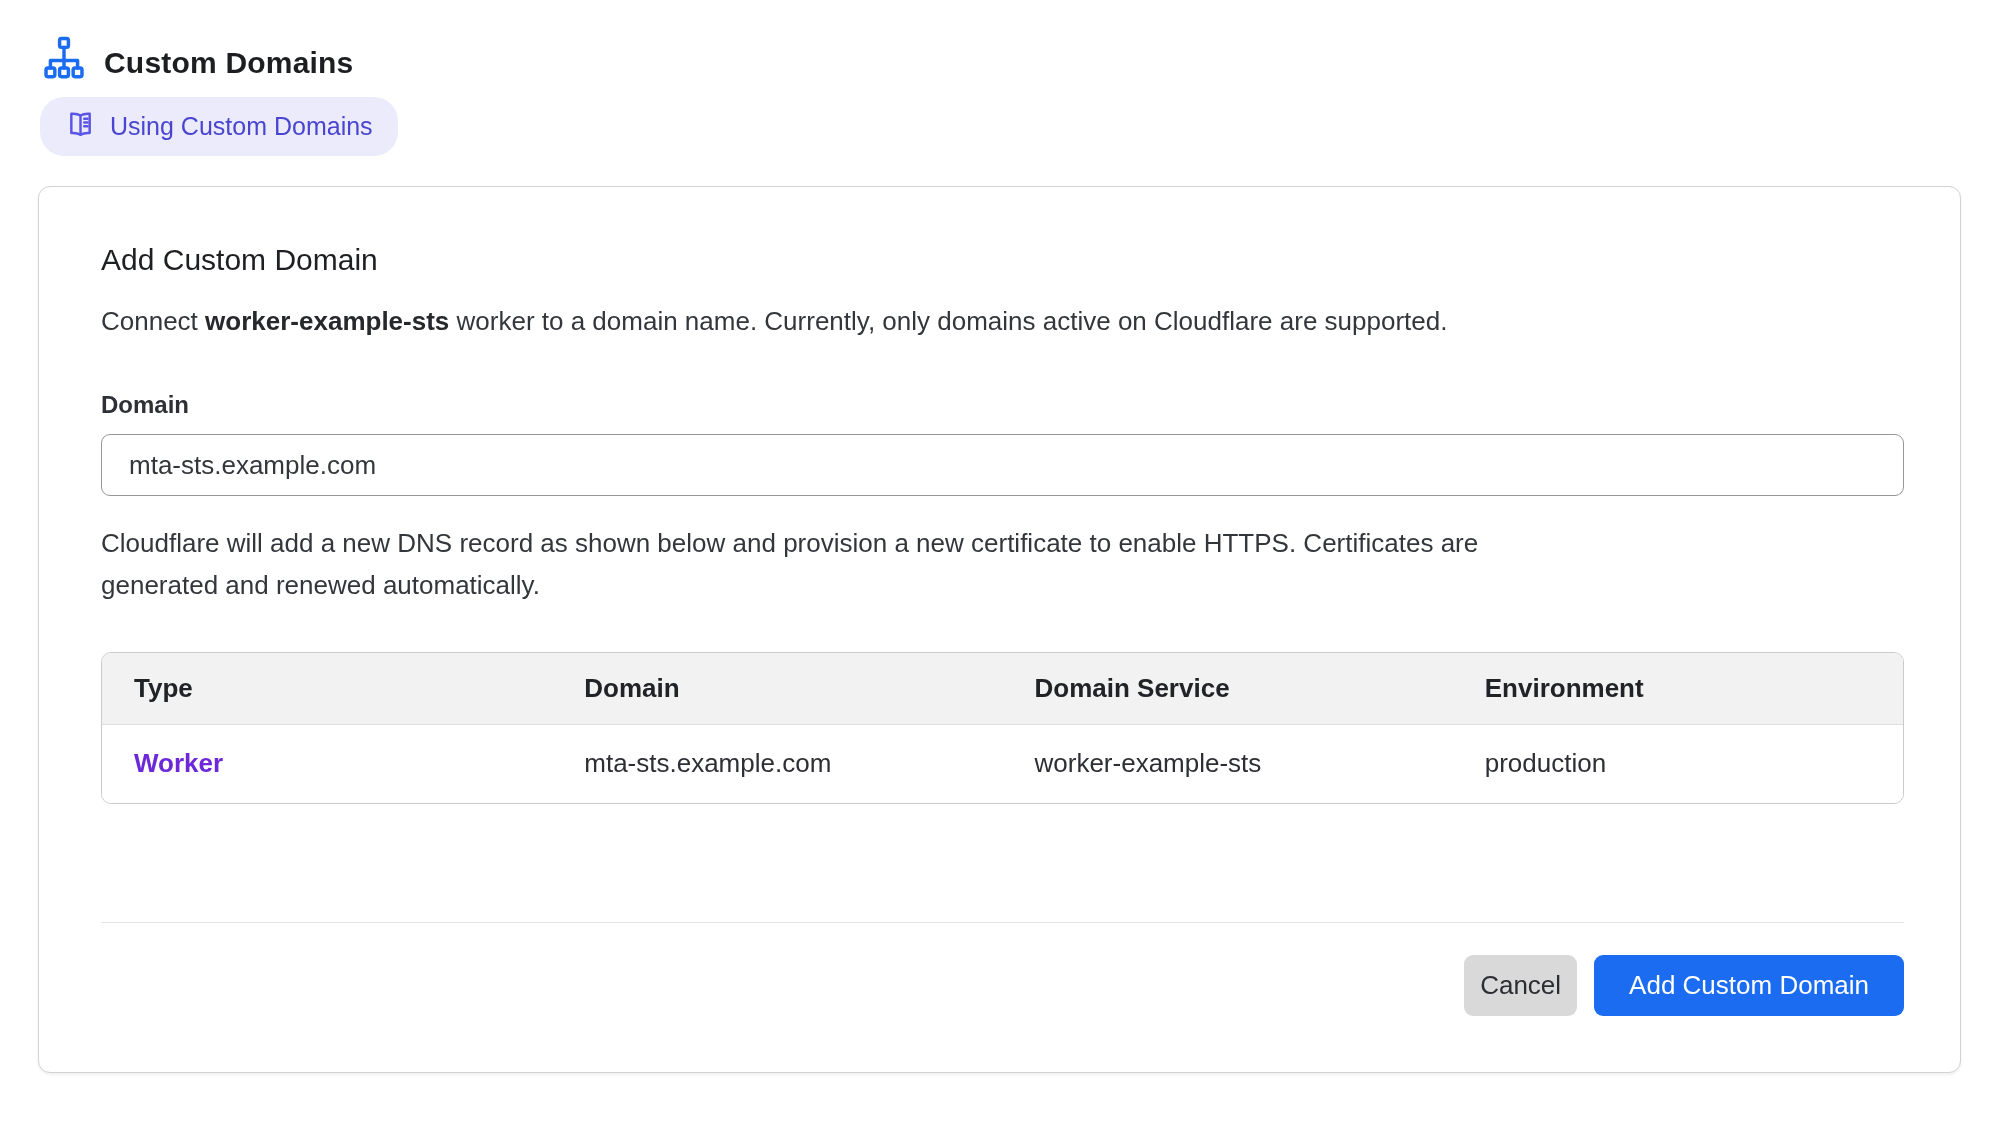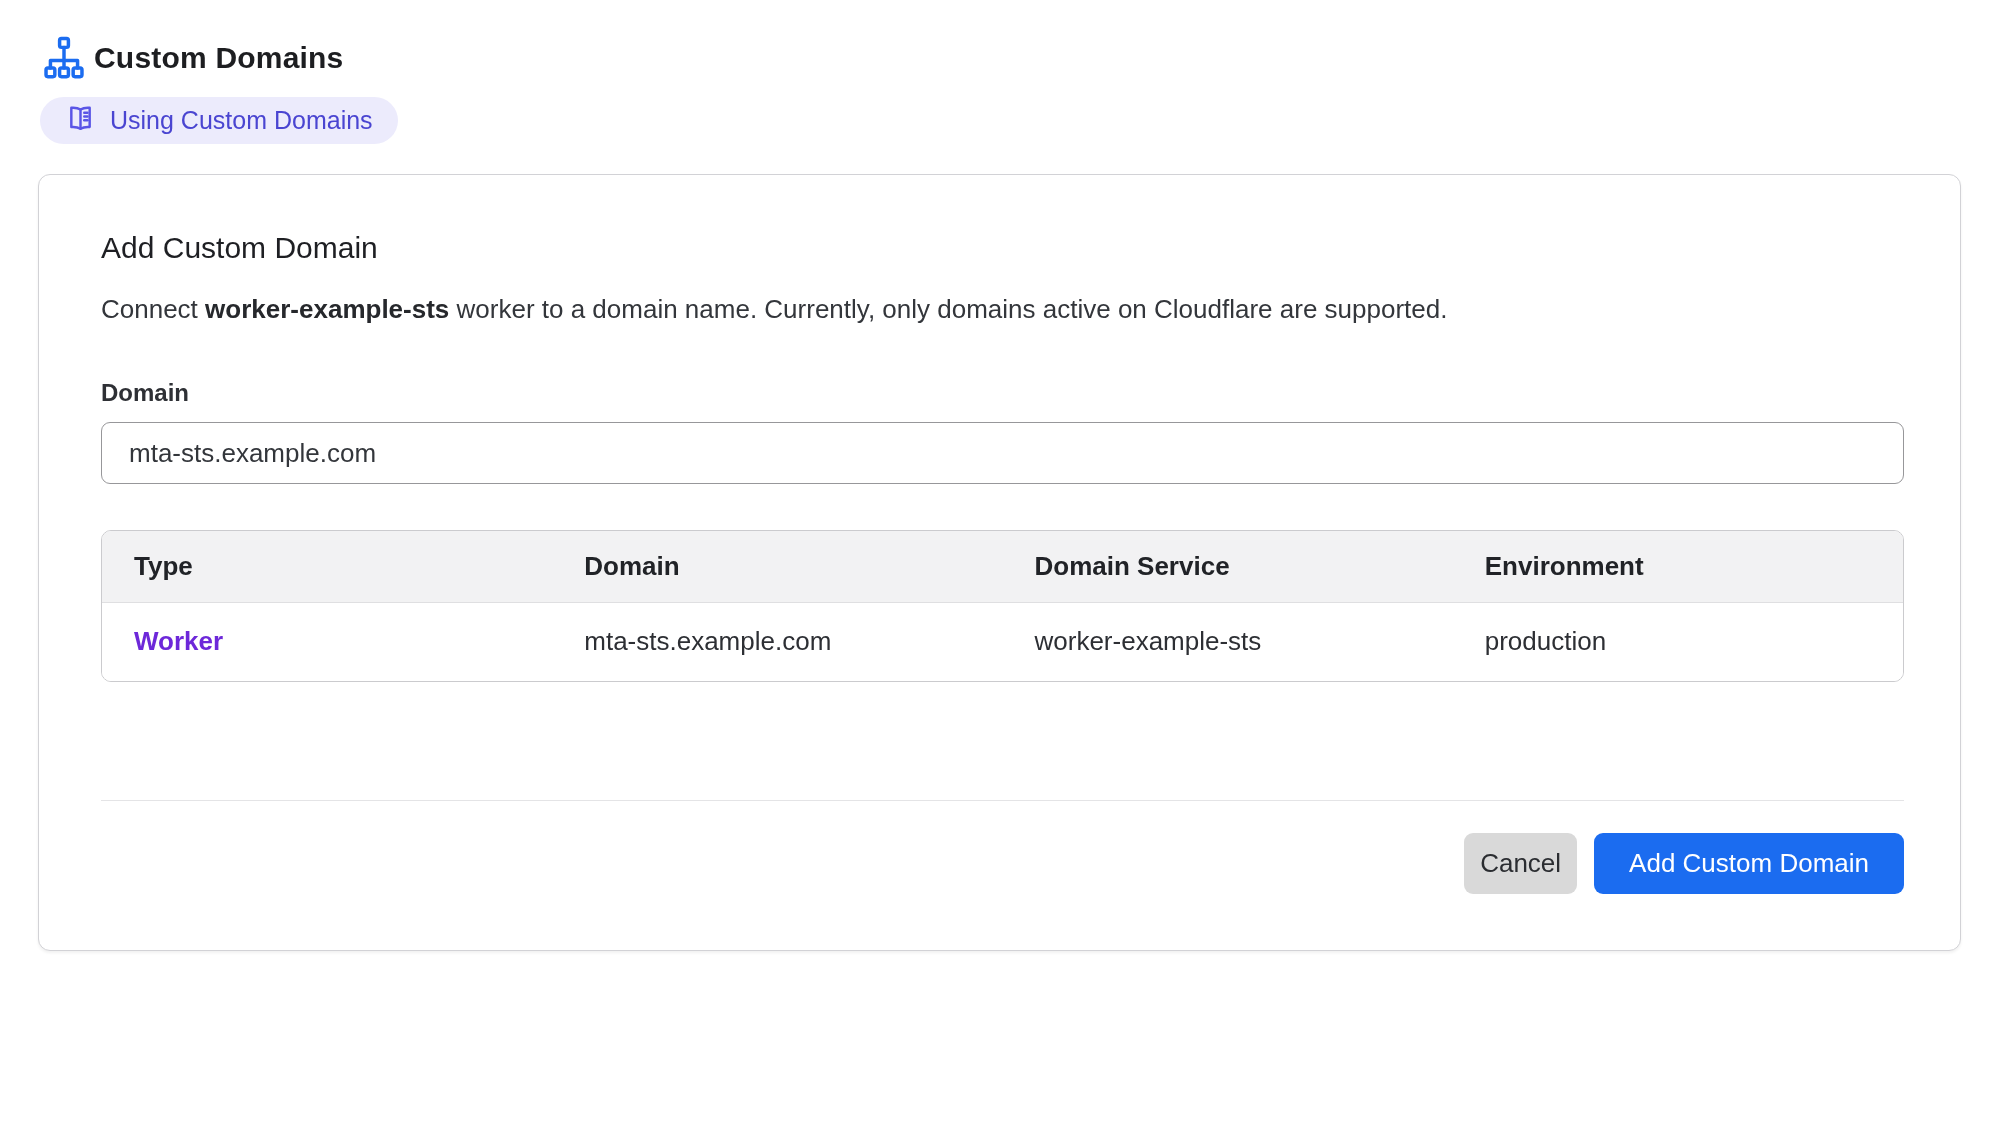--- a/index.html
+++ b/index.html
@@ -5,28 +5,28 @@
   * { margin:0; padding:0; box-sizing:border-box; }
   html,body { background:#ffffff; }
   body {
     width:1999px; height:1148px; overflow:hidden;
     font-family:"Liberation Sans","DejaVu Sans",sans-serif;
     color:#1d1e21;
   }
   .page { padding:36px 38px 0 38px; }
 
   
-  .title-row { display:flex; align-items:center; gap:8px; margin-left:4px; }
+  .title-row { display:flex; align-items:flex-end; gap:18px; margin-left:4px; }
   .title-row svg { display:block; }
   .page-title { font-size:30px; font-weight:700; color:#1d1e21; letter-spacing:.2px; }
 
   .subtitle-row { display:flex; align-items:center; gap:26px; margin-top:17px; margin-left:2px; }
   .page-subtitle { font-size:28px; color:#26282d; }
   .docs-badge {
-    height:47px; padding:0 25px; border-radius:24px; background:#ecebfc;
+    height:59px; padding:0 25px; border-radius:24px; background:#ecebfc;
     display:flex; align-items:center; gap:14px; cursor:pointer;
   }
   .docs-badge .badge-label { font-size:25px; font-weight:500; color:#4a45d1; }
 
   
   .card {
     margin-top:30px; background:#fff;
     border:1.5px solid #d2d2d6; border-radius:12px;
     box-shadow:0 2px 3px rgba(0,0,0,.06);
     padding:56px 56px 56px 62px;
@@ -110,20 +110,21 @@
 
   <div class="card">
 
     <h2 class="section-heading">Add Custom Domain</h2>
 
     <p class="intro"><span>Connect </span><b>worker-example-sts</b><span> worker to a domain name. Currently, only domains active on Cloudflare are supported.</span></p>
 
     <div class="field-label">Domain</div>
     <input class="domain-input" type="text" value="mta-sts.example.com" style="">
 
+    <p class="preview-desc">Cloudflare will add a new DNS record as shown below and provision a new certificate to enable HTTPS. Certificates are generated and renewed automatically.</p>
 
     <div class="table-wrap">
       <table>
         <thead>
           <tr>
             <th>Type</th>
             <th>Domain</th>
             <th>Domain Service</th>
             <th>Environment</th>
           </tr>

